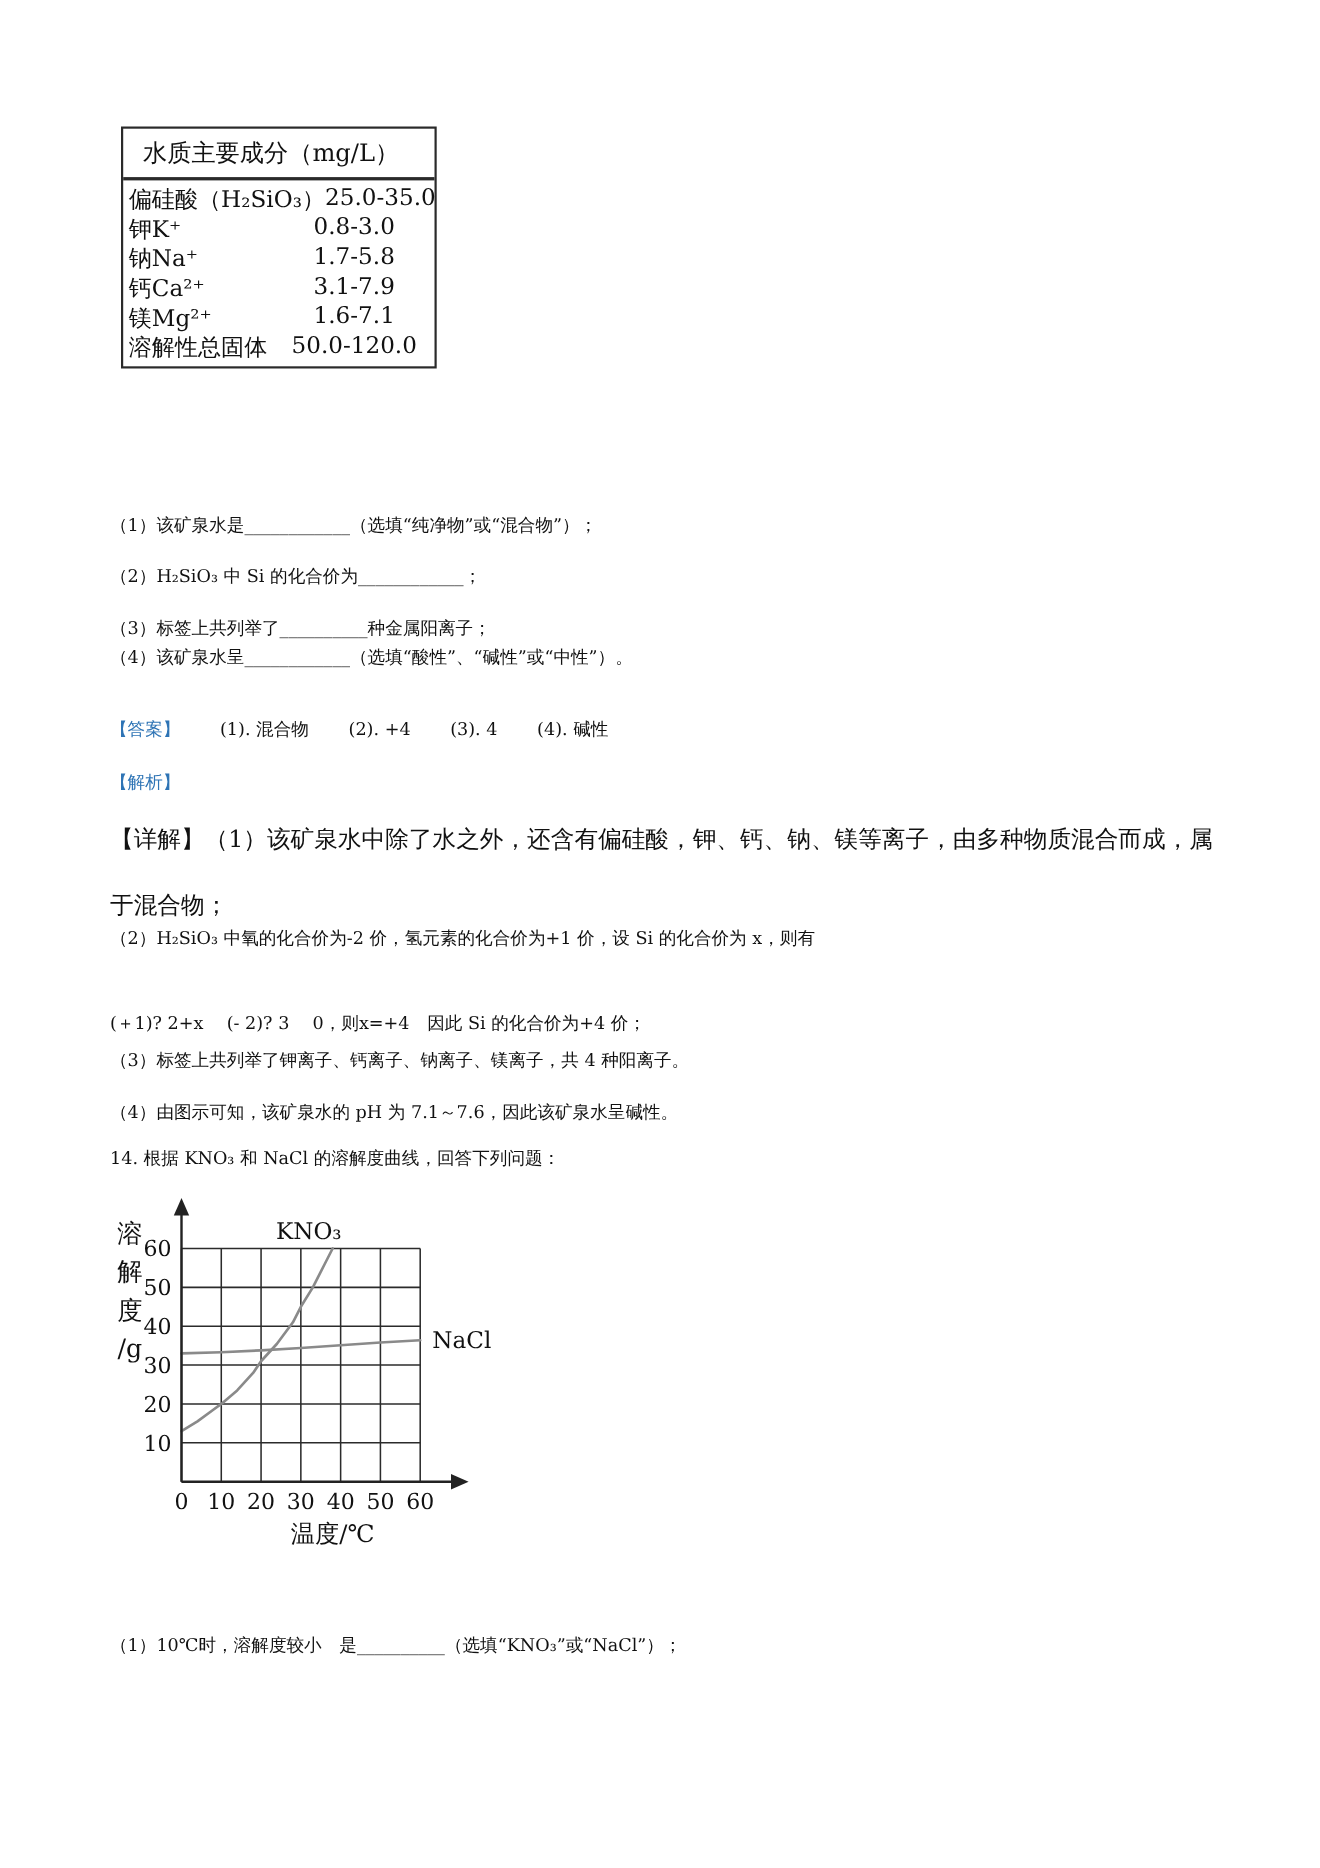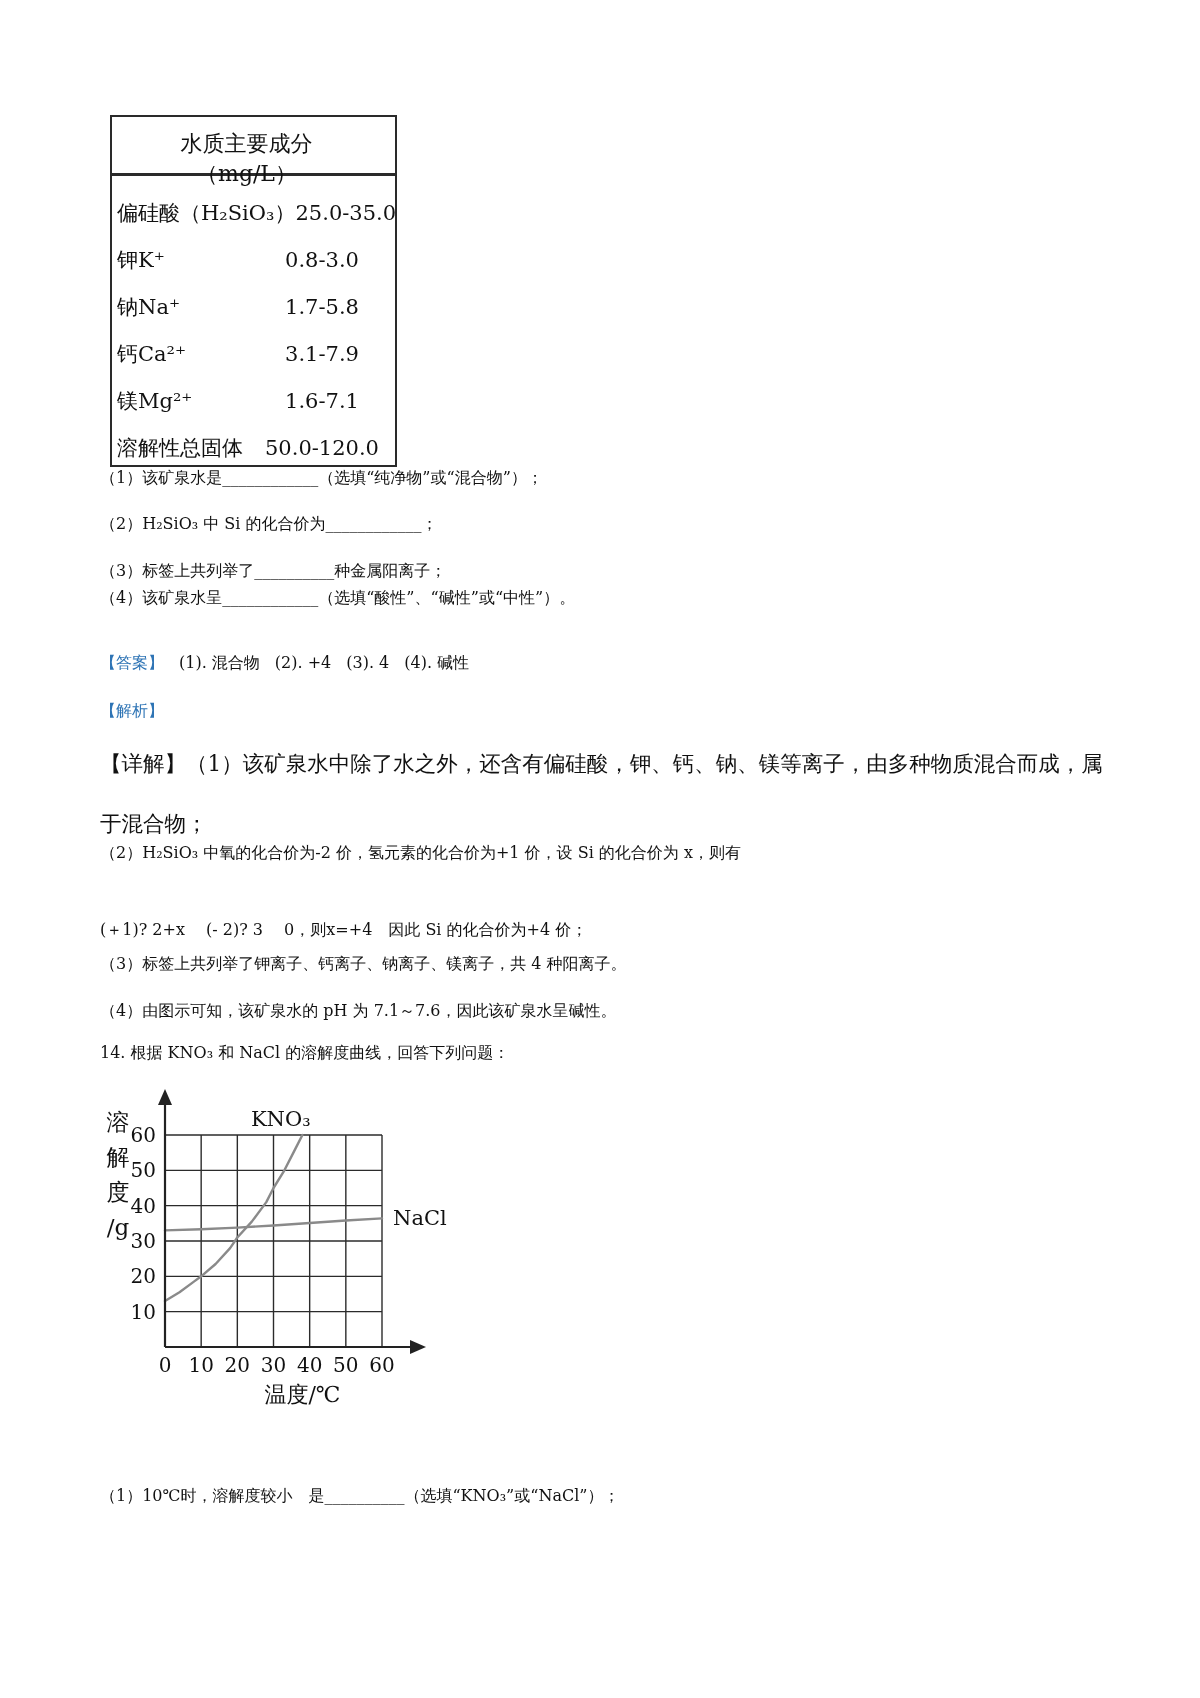--- a/index.html
+++ b/index.html
@@ -8,46 +8,45 @@
     background:#ffffff; overflow:hidden;
     font-family:"DejaVu Serif","Liberation Serif",serif; color:#111;
   }
 
   
   .wtable {
     position:absolute; left:110px; top:115px; width:283px;
     border:2px solid #2a2a2a; background:#fff; font-size:21px;
   }
   .wt-header {
-    display:flex; align-items:center; justify-content:flex-start;
-    height:44px; border-bottom:3px solid #2a2a2a; padding:12px 22px 0 8px;
+    display:flex; align-items:center; justify-content:center;
+    height:44px; border-bottom:3px solid #2a2a2a; padding:0 22px 0 8px;
     font-size:22px;
-    flex-direction:column;
   }
   .wt-body { padding:3px 0 4px; }
-  .wt-row { display:flex; align-items:center; height:27px;margin-top:20px; }
+  .wt-row { display:flex; align-items:flex-start; height:27px; }
   .wt-row .lbl { flex:1; padding-left:5px; white-space:nowrap; }
   .wt-row .val { width:146px; text-align:center; white-space:nowrap; }
   .wt-ph { display:flex; border-top:2px solid #2a2a2a; height:46px; }
   .wt-ph .lbl {
     width:156px; border-right:2px solid #2a2a2a;
     display:flex; align-items:center; padding-left:6px; white-space:nowrap;
   }
   .wt-ph .val { flex:1; display:flex; align-items:center; justify-content:center; }
 
   
   .tline {
     position:absolute; left:100px; font-size:16px; line-height:23px;
     white-space:pre; color:#111;
   }
   .tpara {
     position:absolute; left:100px; width:1014px; font-size:21.5px;
     line-height:60px; color:#111;
   }
-  .ansline { display:flex; align-items:baseline; column-gap:15px; }
+  .ansline { display:flex; align-items:baseline; column-gap:36px; }
   .marker-blue { color:#2e74b5; }
 
   
   .chart { position:absolute; left:100px; top:1085px; width:350px; height:335px; }
   .chart .ylabel {
     position:absolute; left:2px; top:20px; width:32px; text-align:center;
     font-size:23px; line-height:35px; color:#111;
   }
   .chart svg { position:absolute; left:0; top:0; }
   svg text { font-family:"DejaVu Serif","Liberation Serif",serif; font-size:20px; fill:#111; }

